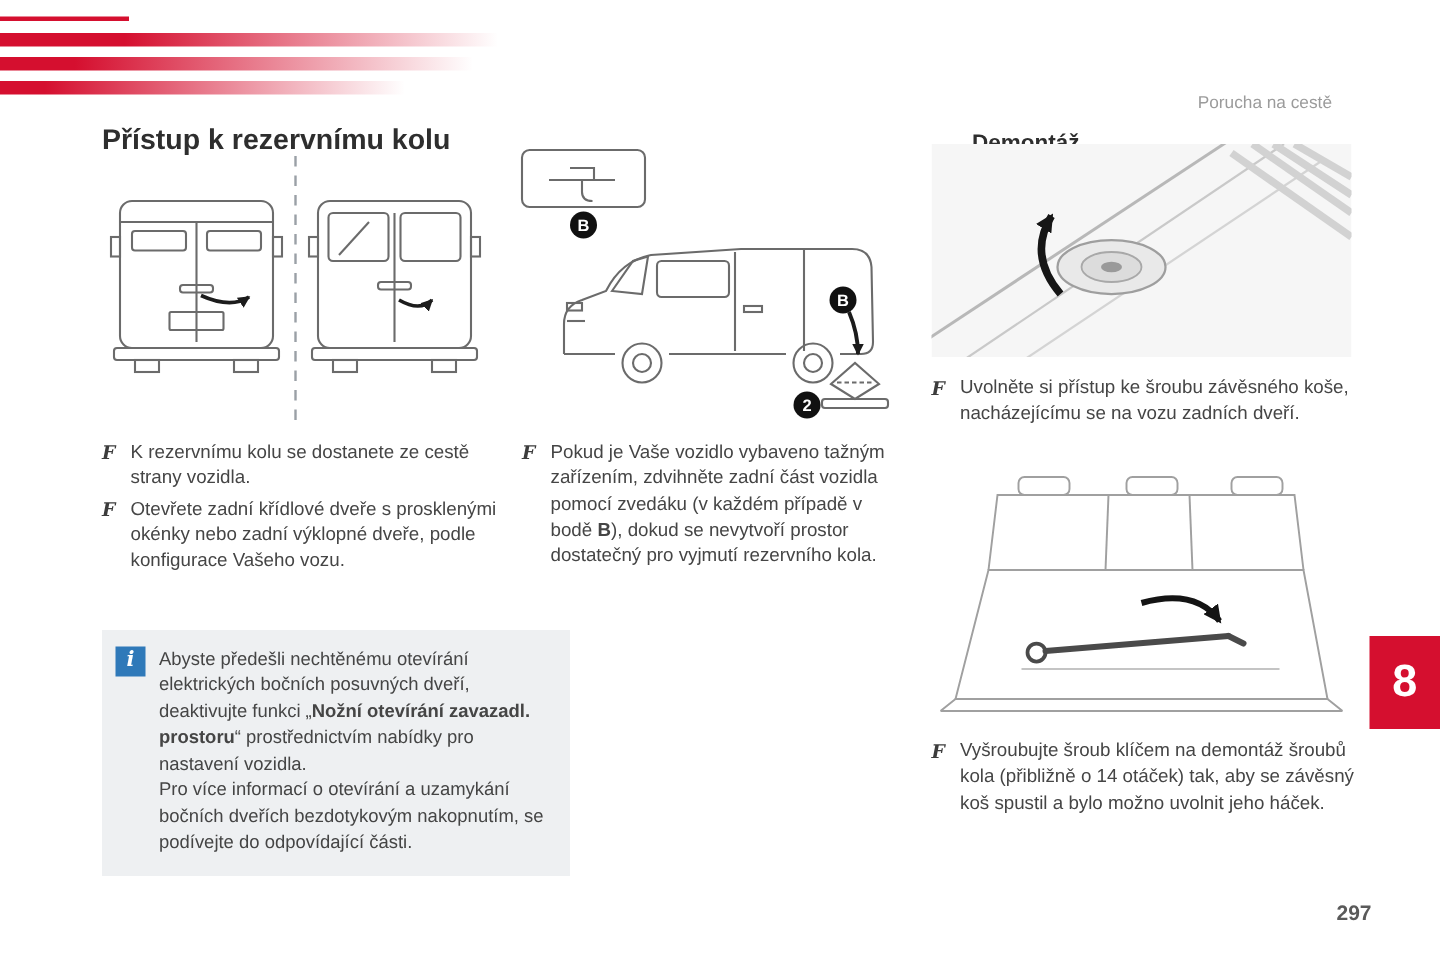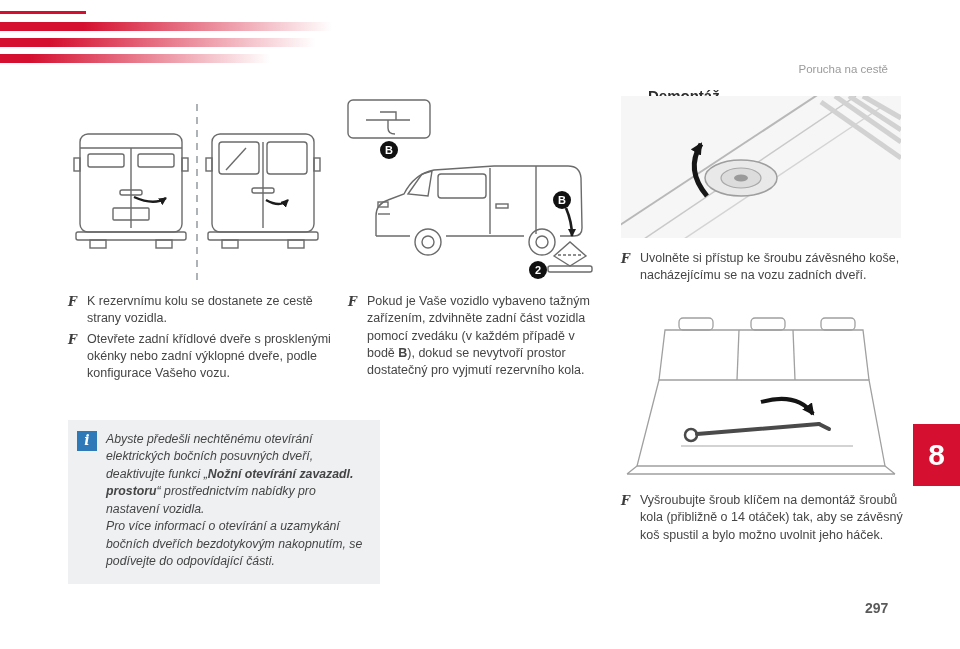--- a/index.html
+++ b/index.html
@@ -42,49 +42,50 @@
     position:absolute;left:68px;top:420px;width:262px;
     background:#eef0f2;padding:11px 12px 13px 38px;
     font-size:12.3px;line-height:1.42;color:#454545;
   }
   .i-icon{
     position:absolute;left:9px;top:11px;width:20px;height:20px;
     background:#2f79b9;color:#fff;
     display:flex;align-items:center;justify-content:center;
     font-family:"DejaVu Serif",serif;font-style:italic;font-weight:bold;font-size:14px;
   }
-  .infotext{white-space:pre-line;font-style:italic;}
+  .infotext{white-space:pre-line;}
 
   .chapter-tab{
     position:absolute;left:913px;top:424px;width:47px;height:62px;
     background:#d50f2f;color:#fff;display:flex;align-items:center;justify-content:center;
     font-size:30px;font-weight:bold;
   }
 
-  .page-number{position:absolute;left:865px;top:600px;font-size:14px;font-weight:bold;color:#5a5a5a;}
+  .page-number{position:absolute;left:891px;top:600px;font-size:14px;font-weight:bold;color:#5a5a5a;}
 
   .watermark{
     position:absolute;right:14px;bottom:4px;
     font-size:29px;color:#7d7d7d;opacity:.88;letter-spacing:.5px;
   }
 
   svg text{font-family:"Liberation Sans",sans-serif;}
 </style>
 </head>
 <body>
 
 <div class="page">
 
   <div class="stripe stripe1"></div>
   <div class="stripe stripe2"></div>
   <div class="stripe stripe3"></div>
   <div class="stripe stripe4"></div>
 
   <div class="breadcrumb">Porucha na cestě</div>
 
+  <h1 class="title1">Přístup k rezervnímu kolu</h1>
   <h2 class="title2">Demontáž</h2>
 
   <div class="fig fig1">
     <svg viewBox="0 0 262 185" width="262" height="185">
       <defs>
         <marker id="ahS" markerWidth="9" markerHeight="8" refX="7" refY="4" orient="auto" markerUnits="userSpaceOnUse">
           <path d="M0,0 L8,4 L0,8 Z" fill="#1c1c1c"></path>
         </marker>
       </defs>
       <line x1="131" y1="4" x2="131" y2="180" stroke="#9aa0a6" stroke-dasharray="7 6" stroke-width="1.6"></line>

